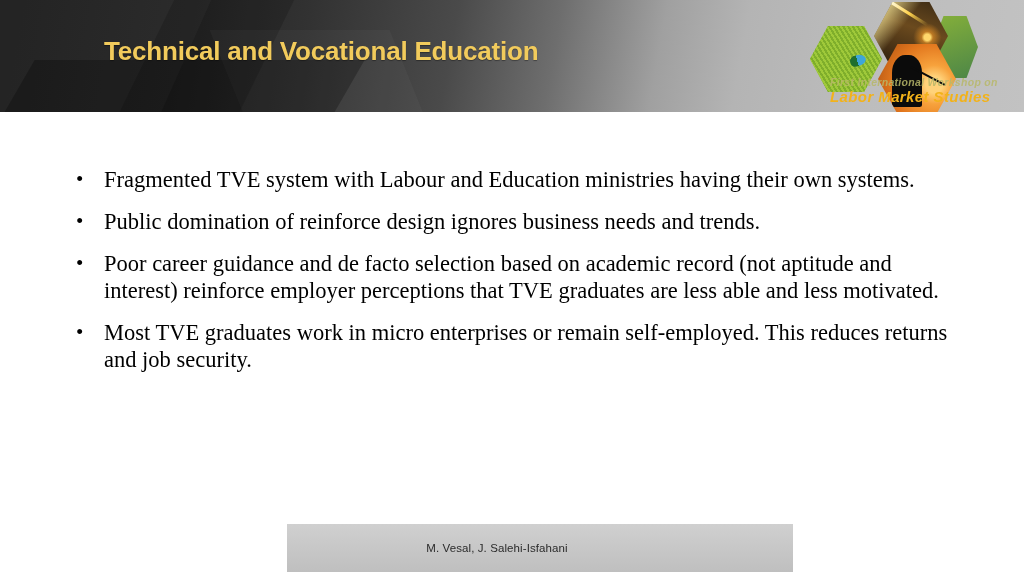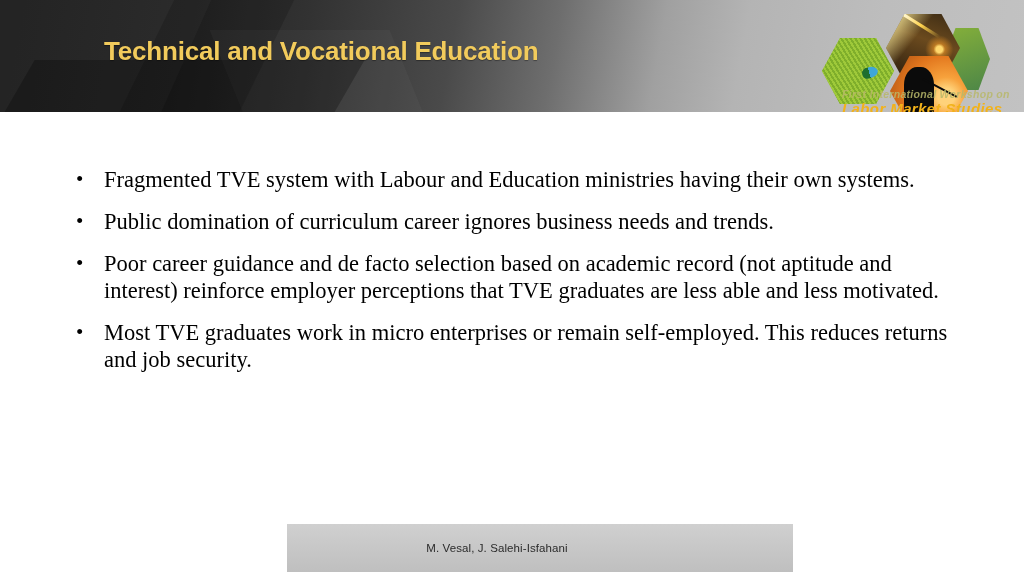--- a/index.html
+++ b/index.html
@@ -72,25 +72,24 @@
     letter-spacing: -0.2px;
     color: #F2CB5C;
     white-space: nowrap;
     text-shadow: 0 1px 1px rgba(0,0,0,0.35);
     margin-left: 28px;
   }
 
   
   .workshop-logo {
     position: absolute;
-    right: 0px;
+    right: 12px;
     top: 0px;
     width: 230px;
     height: 90px;
-    margin-top: 12px;
   }
   .hex {
     position: absolute;
     clip-path: polygon(25% 0%, 75% 0%, 100% 50%, 75% 100%, 25% 100%, 0% 50%);
   }
   .hex-green {
     left: 28px; top: 26px;
     width: 72px; height: 66px;
     background:
       radial-gradient(circle at 62% 52%, #2f6f3a 0 7%, rgba(0,0,0,0) 8%),
@@ -267,21 +266,21 @@
 </div>
 
 <div class="body-area">
   <div class="bullet-list" id="bullet-list">
       <div class="bullet-item">
         <div class="bullet-mark">•</div>
         <div class="bullet-text">Fragmented TVE system with Labour and Education ministries having their own systems.</div>
       </div>
       <div class="bullet-item">
         <div class="bullet-mark">•</div>
-        <div class="bullet-text">Public domination of curriculum career ignores business needs and trends.</div>
+        <div class="bullet-text">Public domination of reinforce design ignores business needs and trends.</div>
       </div>
       <div class="bullet-item">
         <div class="bullet-mark">•</div>
         <div class="bullet-text">Poor career guidance and de facto selection based on academic record (not aptitude and interest) reinforce employer perceptions that TVE graduates are less able and less motivated.</div>
       </div>
       <div class="bullet-item">
         <div class="bullet-mark">•</div>
         <div class="bullet-text">Most TVE graduates work in micro enterprises or remain self-employed. This reduces returns and job security.</div>
       </div>
     </div>

